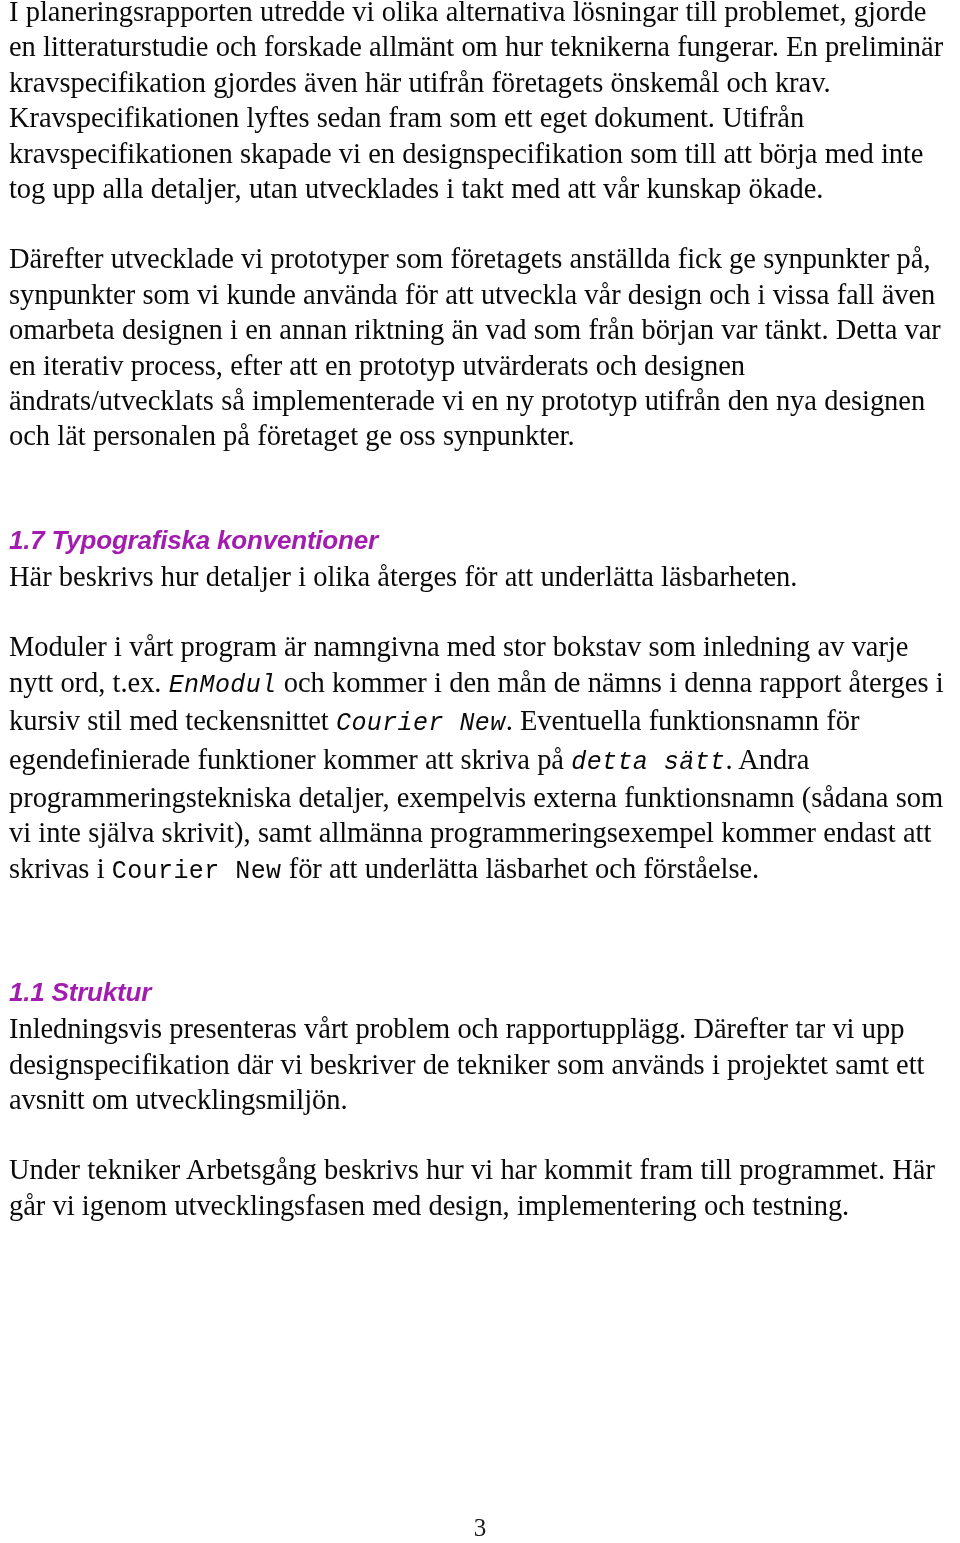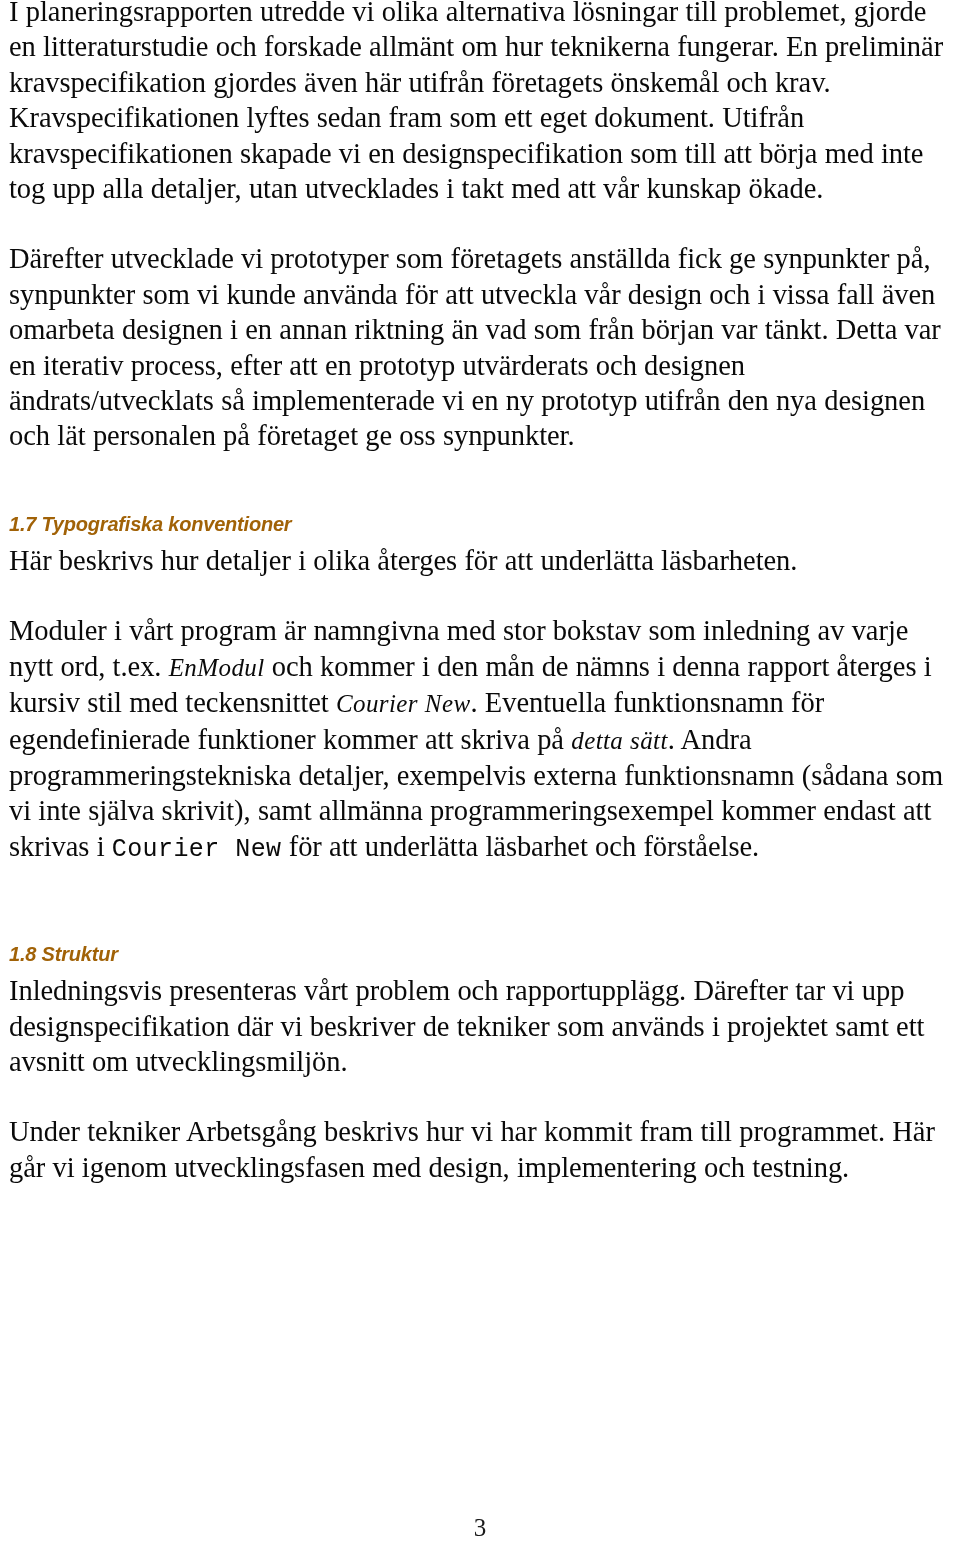--- a/index.html
+++ b/index.html
@@ -39,34 +39,34 @@
     line-height: 35.4px;
     margin: 0 0 35px 0;
     text-align: left;
     color: #0a0a0a;
     letter-spacing: -0.05px;
     word-spacing: 0.2px;
   }
 
   h2.section-heading {
     font-family: "Liberation Sans", "DejaVu Sans", sans-serif;
-    font-size: 20px;
+    font-size: 26px;
     font-weight: bold;
     font-style: italic;
     line-height: 34px;
-    margin: 0 0 2px 0;
-    color: #a16207;
+    margin: 16px 0 2px 0;
+    color: #a21caf;
     letter-spacing: -0.2px;
   }
 
   .spacer-tall { height: 35px; }
   .spacer-short { height: 18px; }
 
   code.mono {
-    font-family: Liberation Serif, serif;
+    font-family: Liberation Mono, monospace;
     font-size: 25px;
     font-style: italic;
     letter-spacing: 0.4px;
   }
   code.mono-upright {
     font-family: "Liberation Mono", "DejaVu Sans Mono", monospace;
     font-size: 25px;
     font-style: normal;
     letter-spacing: 0.4px;
   }
@@ -96,21 +96,21 @@
     <div class="spacer-short"></div>
 
     <h2 class="section-heading">1.7 Typografiska konventioner</h2>
 
     <p class="body-text">Här beskrivs hur detaljer i olika återges för att underlätta läsbarheten.</p>
 
     <p class="body-text"><span>Moduler i vårt program är namngivna med stor bokstav som inledning av varje nytt ord, t.ex. </span><code class="mono">EnModul</code><span> och kommer i den mån de nämns i denna rapport återges i kursiv stil med teckensnittet </span><code class="mono">Courier New</code><span>. Eventuella funktionsnamn för egendefinierade funktioner kommer att skriva på </span><code class="mono">detta sätt</code><span>. Andra programmeringstekniska detaljer, exempelvis externa funktionsnamn (sådana som vi inte själva skrivit), samt allmänna programmeringsexempel kommer endast att skrivas i </span><code class="mono-upright">Courier New</code><span> för att underlätta läsbarhet och förståelse.</span></p>
 
     <div class="spacer-tall"></div>
 
-    <h2 class="section-heading">1.8 Struktur</h2>
+    <h2 class="section-heading">1.1 Struktur</h2>
 
     <p class="body-text">Inledningsvis presenteras vårt problem och rapportupplägg. Därefter tar vi upp designspecifikation där vi beskriver de tekniker som används i projektet samt ett avsnitt om utvecklingsmiljön.</p>
 
 
 
     <p class="body-text">Under tekniker Arbetsgång beskrivs hur vi har kommit fram till programmet. Här går vi igenom utvecklingsfasen med design, implementering och testning.</p>
 
   </div>
 
   <div class="page-number">3</div>

